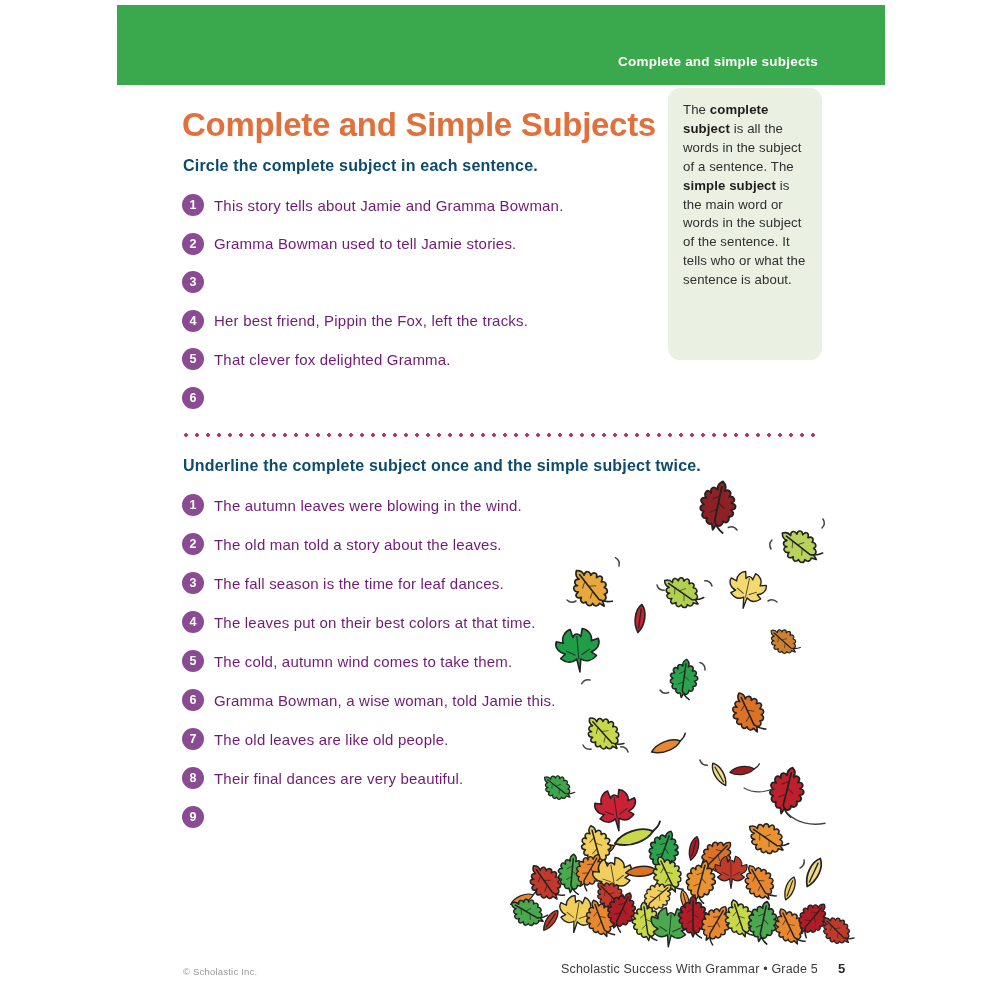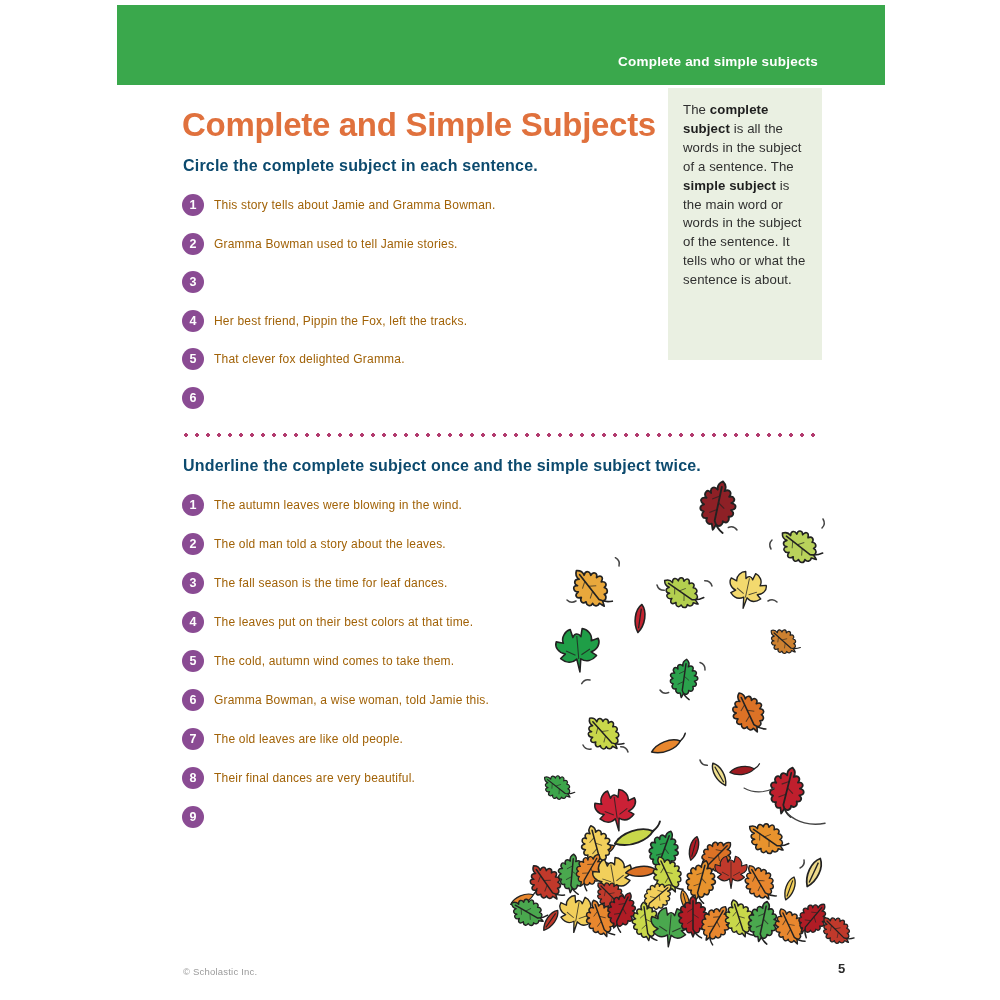--- a/index.html
+++ b/index.html
@@ -22,25 +22,25 @@
   
   .list{position:absolute;left:182px;}
   .list1{top:194px;}
   .list2{top:494px;}
   .item{display:flex;align-items:center;height:22px;}
   .list1 .item{margin-bottom:16.5px;}
   .list2 .item{margin-bottom:17px;}
   .num{flex:0 0 22px;width:22px;height:22px;border-radius:50%;background:#8a4b93;color:#fff;
        font-size:12.5px;font-weight:bold;display:flex;align-items:center;justify-content:center;
        margin-right:10px;}
-  .txt{font-size:12px;color:#a16207;letter-spacing:.2px;white-space:nowrap;}
+  .txt{font-size:15px;color:#701a75;letter-spacing:.2px;white-space:nowrap;}
 
   
   .sidebar{position:absolute;left:668px;top:88px;width:154px;min-height:272px;background:#eaf0e2;
-           border-radius:0;box-sizing:border-box;padding:13px 14px 14px 15px;}
+           border-radius:12px;box-sizing:border-box;padding:13px 14px 14px 15px;}
   .sidebar .def{font-size:13.2px;line-height:18.9px;color:#2f2f2f;letter-spacing:.1px;}
   .sidebar b{color:#1e1e1e;}
 
   
   .divider{position:absolute;left:183px;top:432px;width:636px;height:6px;
            background-image:radial-gradient(circle at 3px 3px,#b23a6e 1.7px,transparent 2.1px);
            background-size:11px 6px;background-repeat:repeat-x;}
 
   
   .footer-left{position:absolute;left:183px;top:966px;font-size:9.5px;color:#9a9a9a;letter-spacing:.2px;}
@@ -245,15 +245,16 @@
         <use href="#leaf-oak" transform="translate(716 923) rotate(30) scale(0.9)" fill="#e8872e"></use>
         <use href="#leaf-oak" transform="translate(739 918) rotate(-18) scale(0.9)" fill="#c9d84a"></use>
         <use href="#leaf-oak" transform="translate(763 921) rotate(12) scale(0.95)" fill="#4aa84e"></use>
         <use href="#leaf-oak" transform="translate(789 926) rotate(-25) scale(0.9)" fill="#e8872e"></use>
         <use href="#leaf-oak" transform="translate(813 918) rotate(40) scale(0.85)" fill="#b01c25"></use>
         <use href="#leaf-oak" transform="translate(836 930) rotate(-45) scale(0.8)" fill="#c0392b"></use>
       </g>
   </svg>
 
   <div class="footer-left">© Scholastic Inc.</div>
+  <div class="footer-right">Scholastic Success With Grammar • Grade 5</div>
   <div class="page-num">5</div>
 
 </div>
 
 </body></html>

